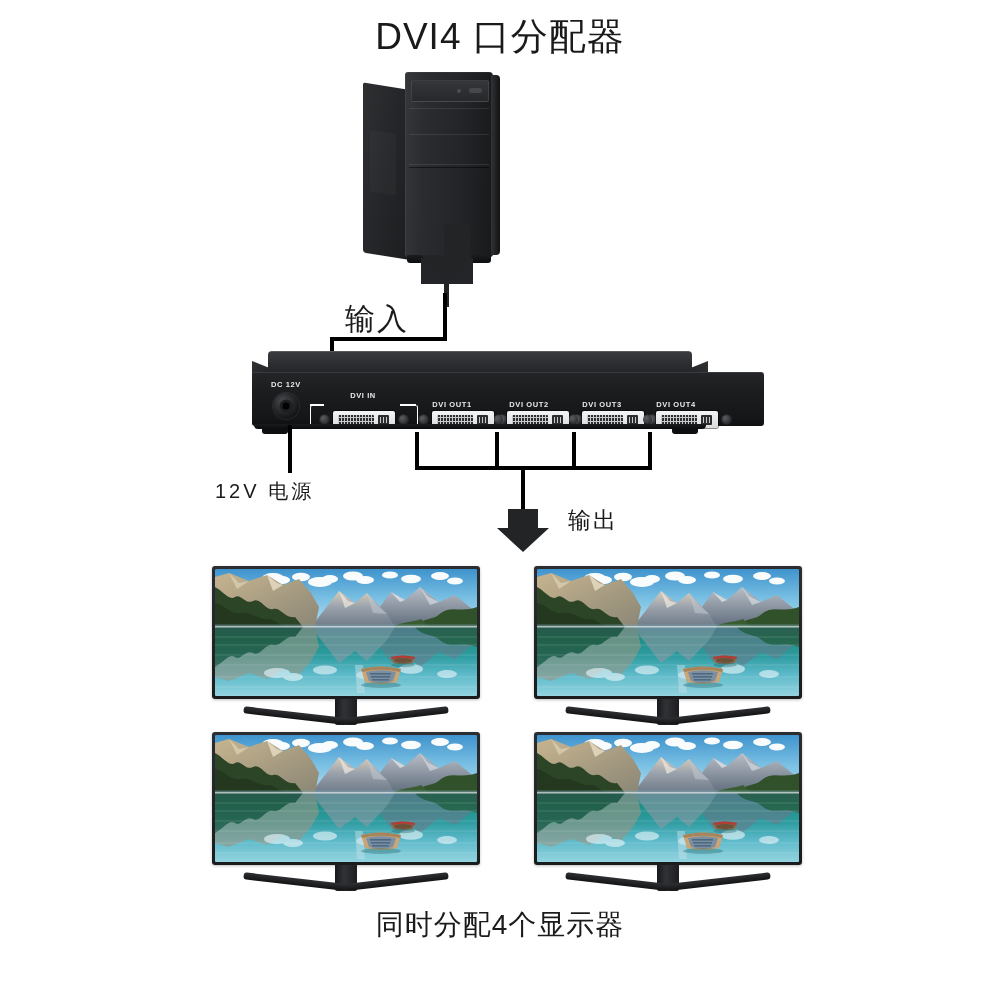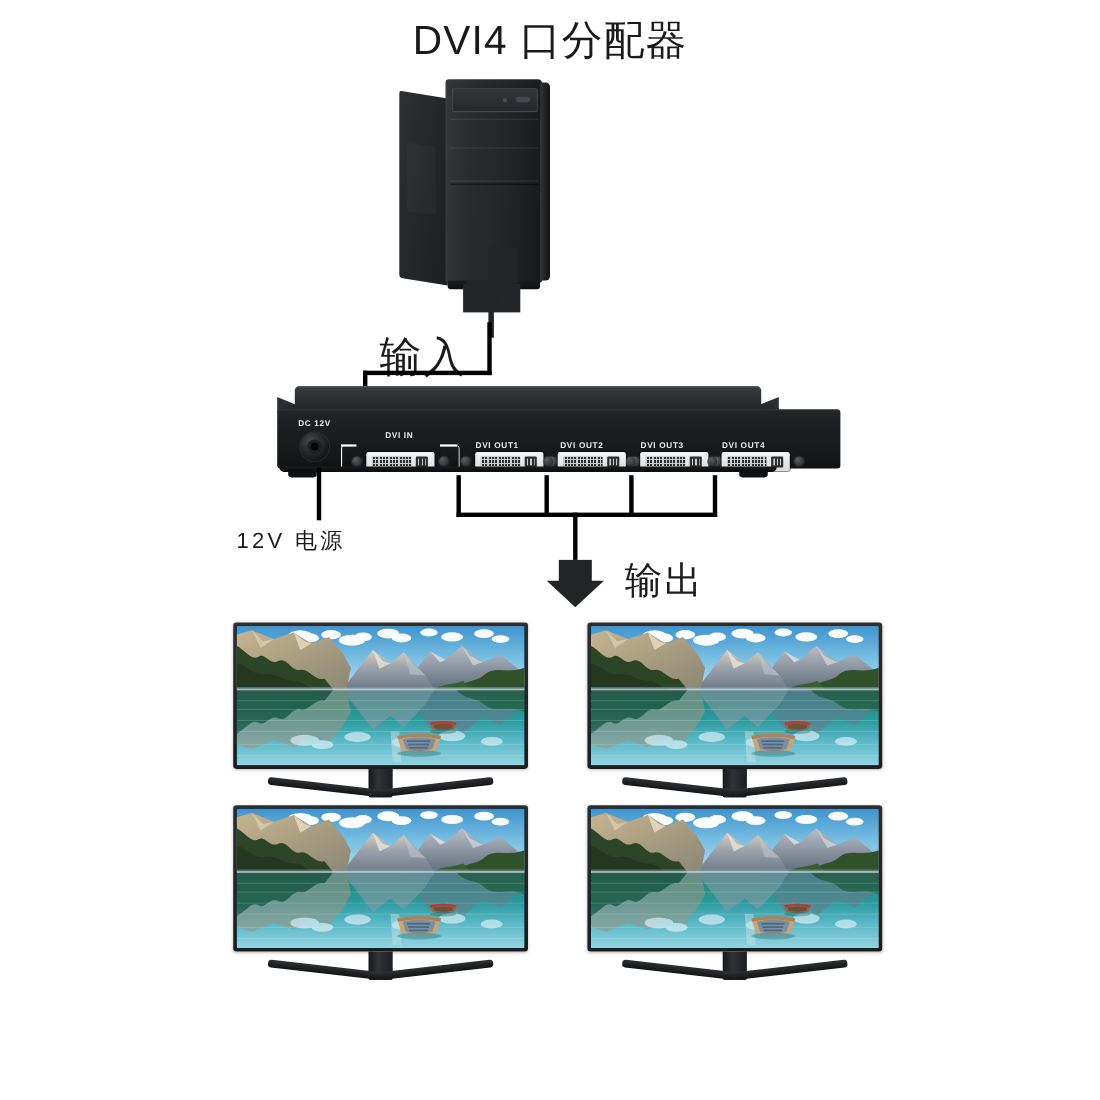--- a/index.html
+++ b/index.html
@@ -76,23 +76,23 @@
   .arrow-head{
     position:absolute;left:50%;transform:translateX(-50%);
     width:0;height:0;
   }
   .line{position:absolute;background:#000;}
 
   
   .label{
     position:absolute;color:#1b1b1b;white-space:nowrap;font-weight:400;
   }
-  .lbl-input{left:345px;top:299px;font-size:38px;letter-spacing:2px;}
+  .lbl-input{left:345px;top:299px;font-size:30px;letter-spacing:2px;}
   .lbl-power{left:215px;top:478px;font-size:20px;letter-spacing:3px;}
-  .lbl-output{left:568px;top:505px;font-size:34px;letter-spacing:2px;}
+  .lbl-output{left:568px;top:505px;font-size:23px;letter-spacing:2px;}
   .caption{
     position:absolute;left:0;top:906px;width:1000px;text-align:center;
     font-size:28px;color:#1b1b1b;letter-spacing:1px;
   }
 
   
   .splitter{position:absolute;left:252px;top:351px;width:456px;height:84px;}
   .sp-top{
     position:absolute;left:16px;top:0;width:424px;height:22px;
     background:linear-gradient(180deg,#3a3c3f 0%,#2b2d30 60%,#232528 100%);
@@ -854,13 +854,14 @@
 </svg>
       </div>
     </div>
     <div class="mon-neck"></div>
     <div class="mon-base">
       <div class="leg lft"></div>
       <div class="leg rgt"></div>
     </div>
   </div>
 
+  <div class="caption">同时分配4个显示器</div>
 </div>
 
 </body></html>

